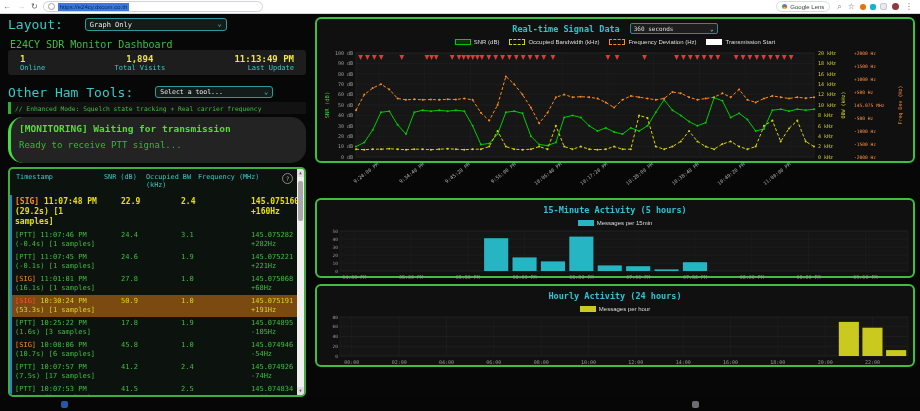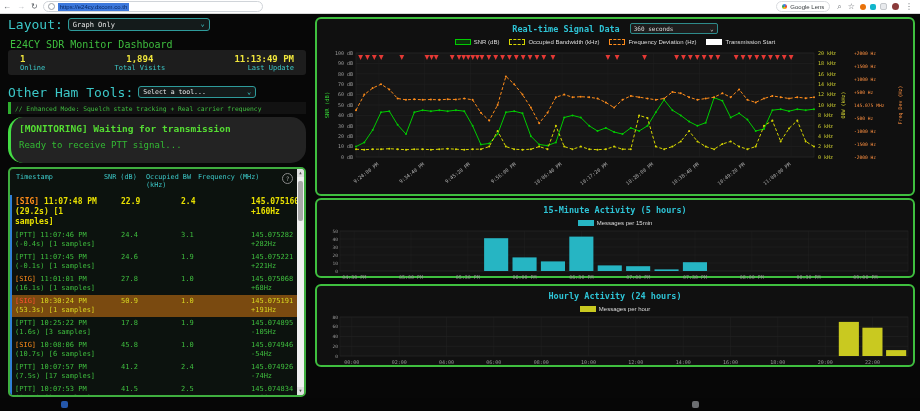--- a/index.html
+++ b/index.html
@@ -22,21 +22,21 @@
            background:conic-gradient(#4285f4,#ea4335,#fbbc05,#34a853,#4285f4);}
   .ext-dot{width:6px;height:6px;border-radius:2px;margin:0 2px;display:inline-block;}
   .ext-dot.orange{background:#e8710a;border-radius:50%;}
   .ext-dot.teal{background:#12b5cb;}
   .ext-dot.gray{background:#e8eaed;border:1px solid #c5c8cc;width:5px;height:5px;}
   .avatar{width:7px;height:7px;border-radius:50%;background:#8b3a3a;margin:0 3px;display:inline-block;}
   
   .layout-row{position:absolute;left:8px;top:17px;width:298px;height:15px;display:flex;align-items:center;}
   .lbl-cyan{color:#3cc8c8;font-size:13px;margin-right:5px;}
   .select{display:flex;justify-content:space-between;align-items:center;background:#141b1b;
-          border:1px solid #2e9b9b;border-radius:3px;color:#e8e8e8;font-size:7px;padding:0 4px;box-sizing:border-box;}
+          border:1px solid #2e9b9b;border-radius:3px;color:#e8e8e8;font-size:7px;padding:0 4px;box-sizing:border-box;margin-left:17px;}
   .select .chev{color:#3cc8c8;font-size:7px;line-height:5px;}
   .sel-layout{width:142px;height:13px;}
   .sel-tools{width:118px;height:12px;font-size:6.5px;}
   .dash-title{position:absolute;left:10px;top:39px;color:#3fbf3f;font-size:10px;font-weight:normal;}
   .stats{position:absolute;left:8px;top:50px;width:298px;height:25px;background:#1d1d1d;border-radius:3px;
          display:flex;justify-content:space-between;align-items:center;padding:0 12px;box-sizing:border-box;}
   .stat .v{color:#f0e63c;font-size:9px;font-weight:bold;display:block;}
   .stat .l{color:#3cc8c8;font-size:7px;display:block;}
   .stat.mid{text-align:center;}
   .stat.right{text-align:right;}
@@ -66,21 +66,21 @@
   .trow.highlight{background:#7a4a10;color:#d8d820;}
   .trow.highlight .tag{color:#ff5030;}
   .sbar{position:absolute;right:0;top:0;bottom:0;width:7px;background:#f0f0f0;}
   .sbar .arr{position:absolute;left:0;width:7px;height:8px;background:#e0e0e0;color:#555;
              font-size:4px;text-align:center;line-height:8px;}
   .sbar .arr.up{top:0;} .sbar .arr.dn{bottom:0;}
   .sbar .thumb{position:absolute;left:1px;top:12px;width:5px;height:40px;background:#a8a8a8;border-radius:2px;}
   
   .panel{position:absolute;left:315px;width:600px;background:#101010;border:2px solid #3fbf3f;
          border-radius:6px;box-sizing:border-box;padding:2px 3px;}
-  .p1{top:17px;height:179px;} .p2{top:198px;height:80px;} .p3{top:284px;height:83px;}
+  .p1{top:17px;height:146px;} .p2{top:198px;height:80px;} .p3{top:284px;height:83px;}
   .panel-head{display:flex;justify-content:center;align-items:center;gap:10px;height:15px;}
   .panel-title{color:#2ec4d6;font-size:8.5px;font-weight:bold;}
   .mini-select{display:flex;justify-content:space-between;align-items:center;width:88px;height:11px;
                background:#1d1d1d;border:1px solid #2e8b8b;border-radius:2px;color:#ddd;
                font-size:6px;padding:0 3px;box-sizing:border-box;}
   .legend{display:flex;justify-content:center;align-items:center;gap:10px;height:11px;
           color:#ddd;font-size:6px;font-family:"Liberation Sans",sans-serif;}
   .lg{display:flex;align-items:center;gap:3px;white-space:nowrap;}
   .key{width:16px;height:6px;display:inline-block;box-sizing:border-box;}
   

